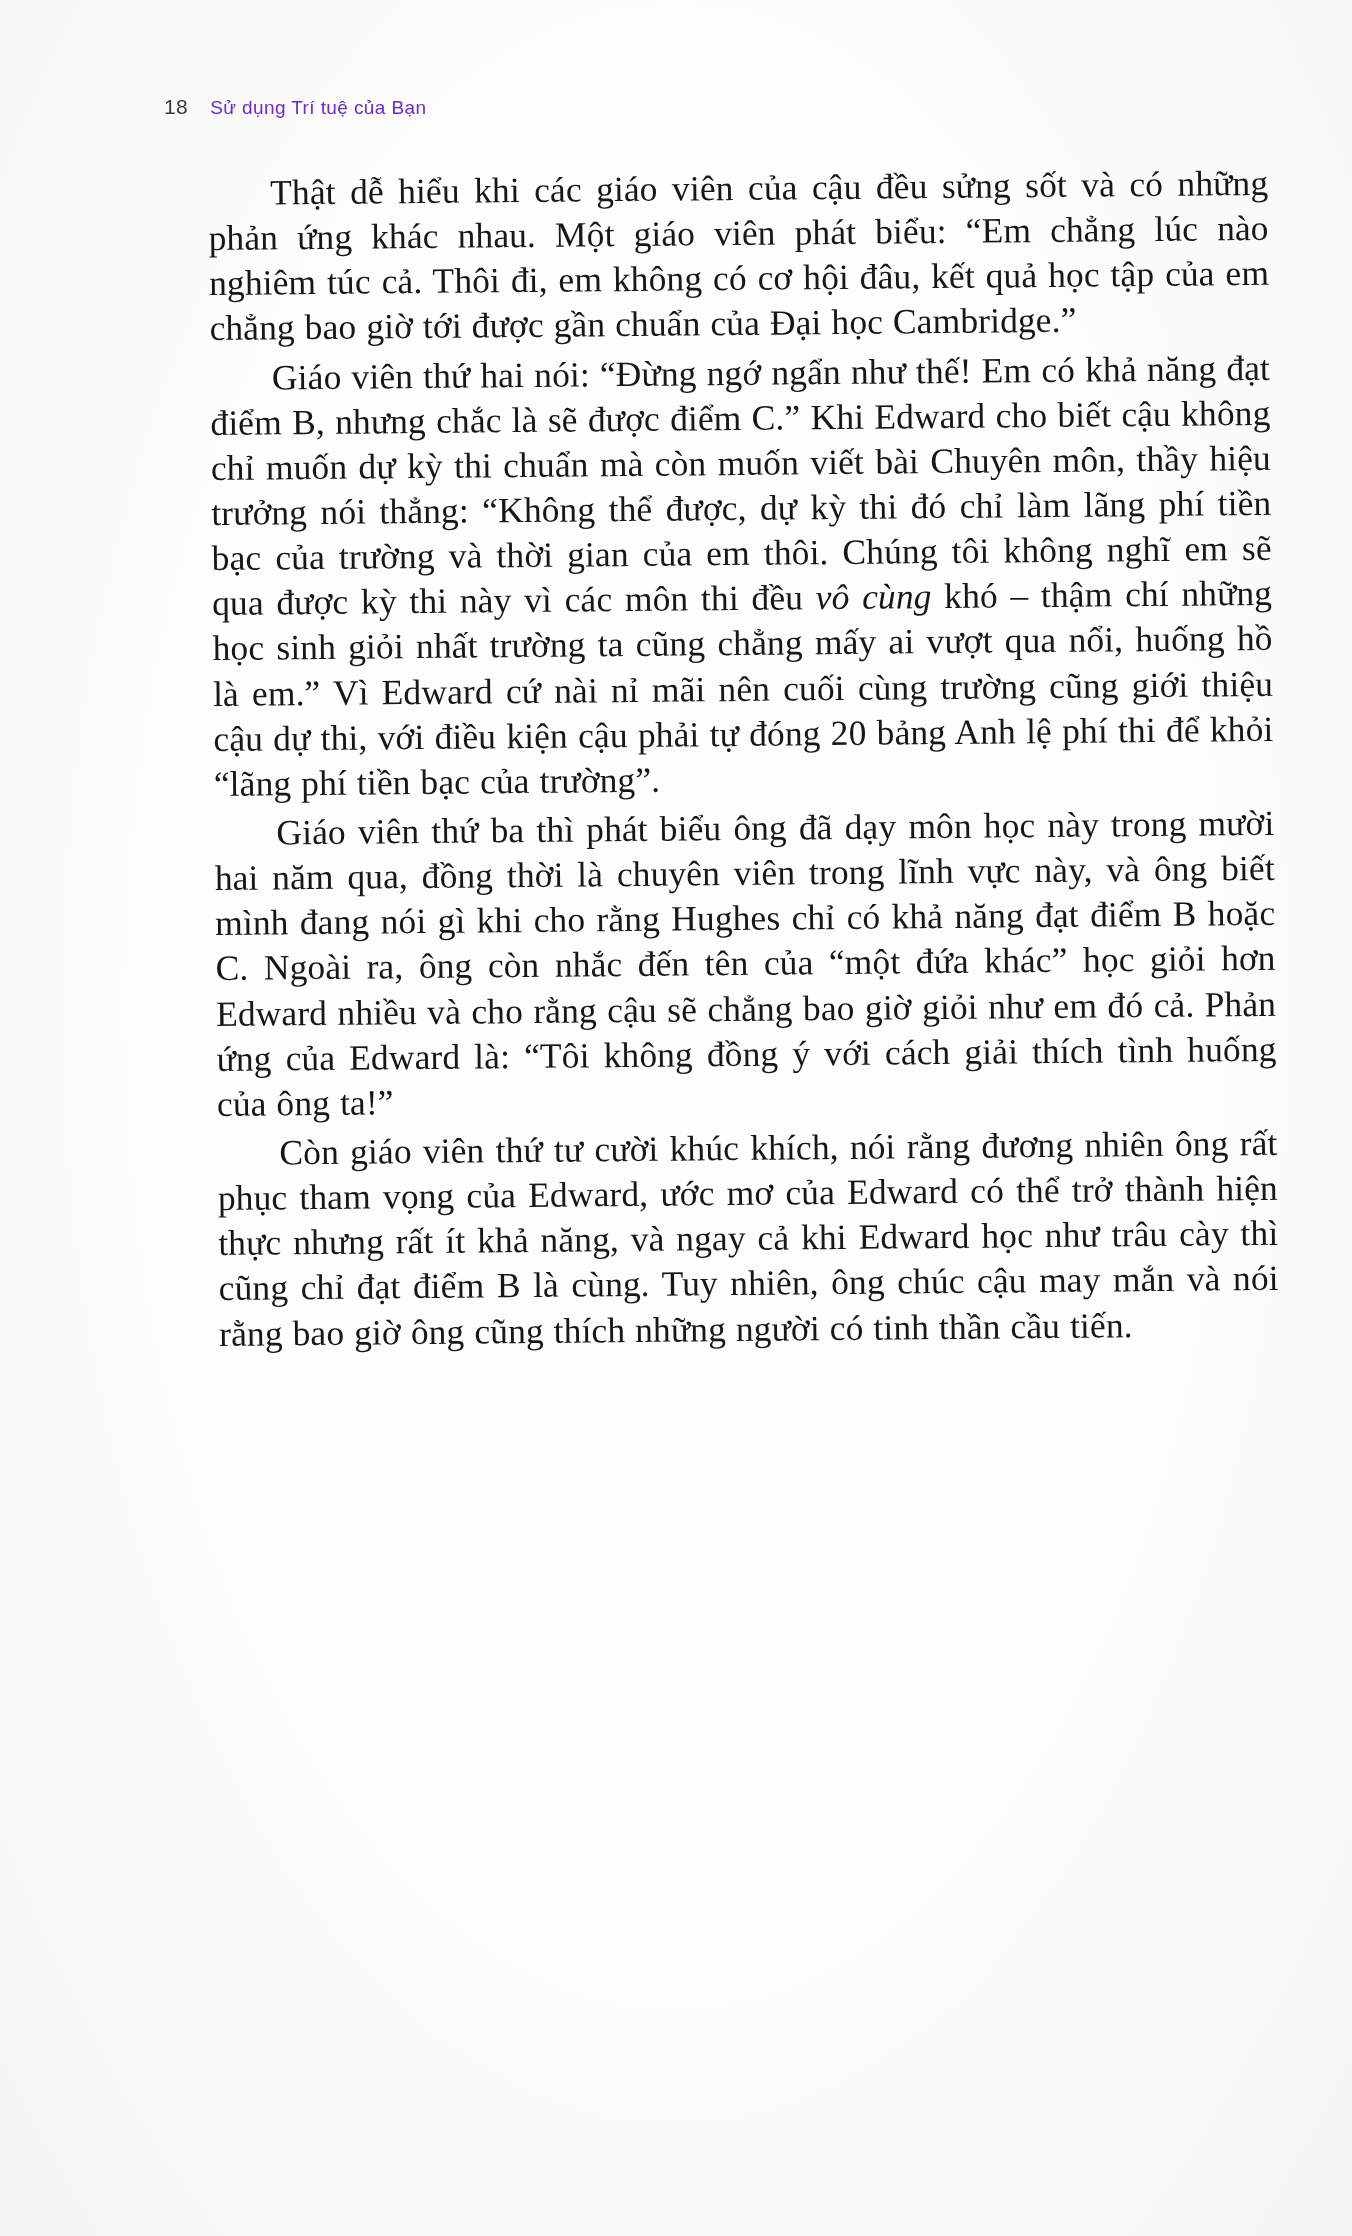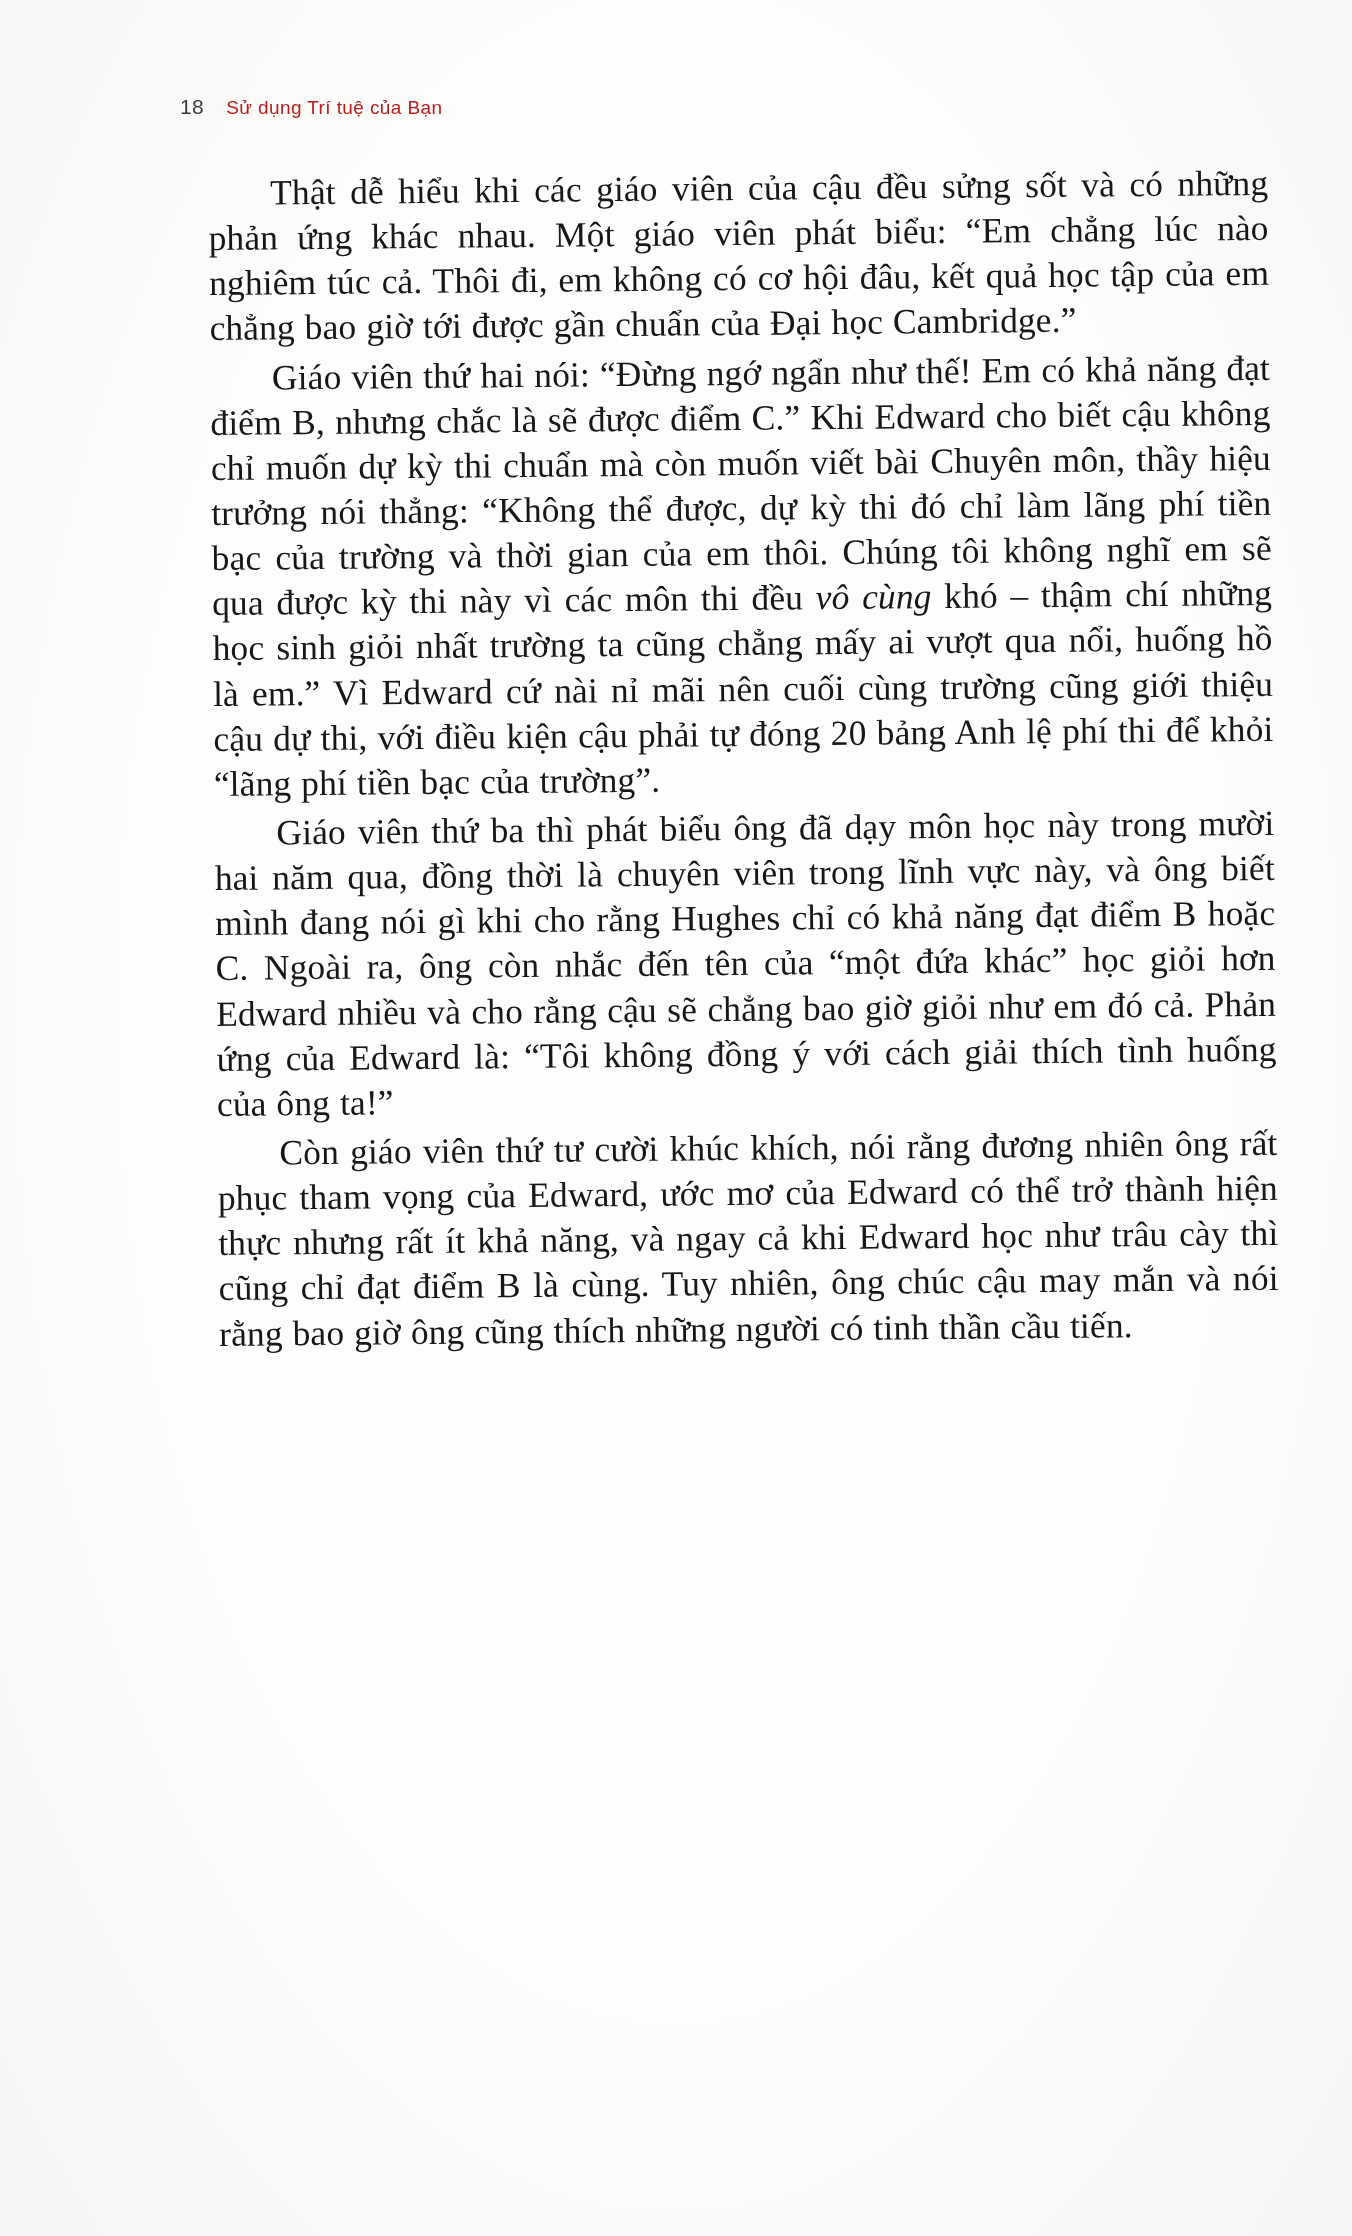--- a/index.html
+++ b/index.html
@@ -25,35 +25,35 @@
     content: "";
     position: absolute;
     inset: 0;
     background:
       radial-gradient(ellipse at 50% 45%, rgba(255,255,255,0) 55%, rgba(0,0,0,0.035) 100%);
     pointer-events: none;
   }
   .running-head {
     position: absolute;
     top: 95px;
-    left: 180px;
+    left: 164px;
     display: flex;
     align-items: baseline;
     gap: 22px;
     color: #4a4a4a;
     font-family: "Liberation Sans", sans-serif;
     letter-spacing: 0.4px;
   }
   .folio {
     font-size: 21px;
     color: #3a3a3a;
   }
   .head-title {
     font-size: 19px;
-    color: #b91c1c;
+    color: #6d28d9;
   }
   .body-text {
     position: absolute;
     top: 170px;
     left: 208px;
     width: 1060px;
   }
   .body-text p {
     margin: 0 0 4px 0;
     text-indent: 62px;

